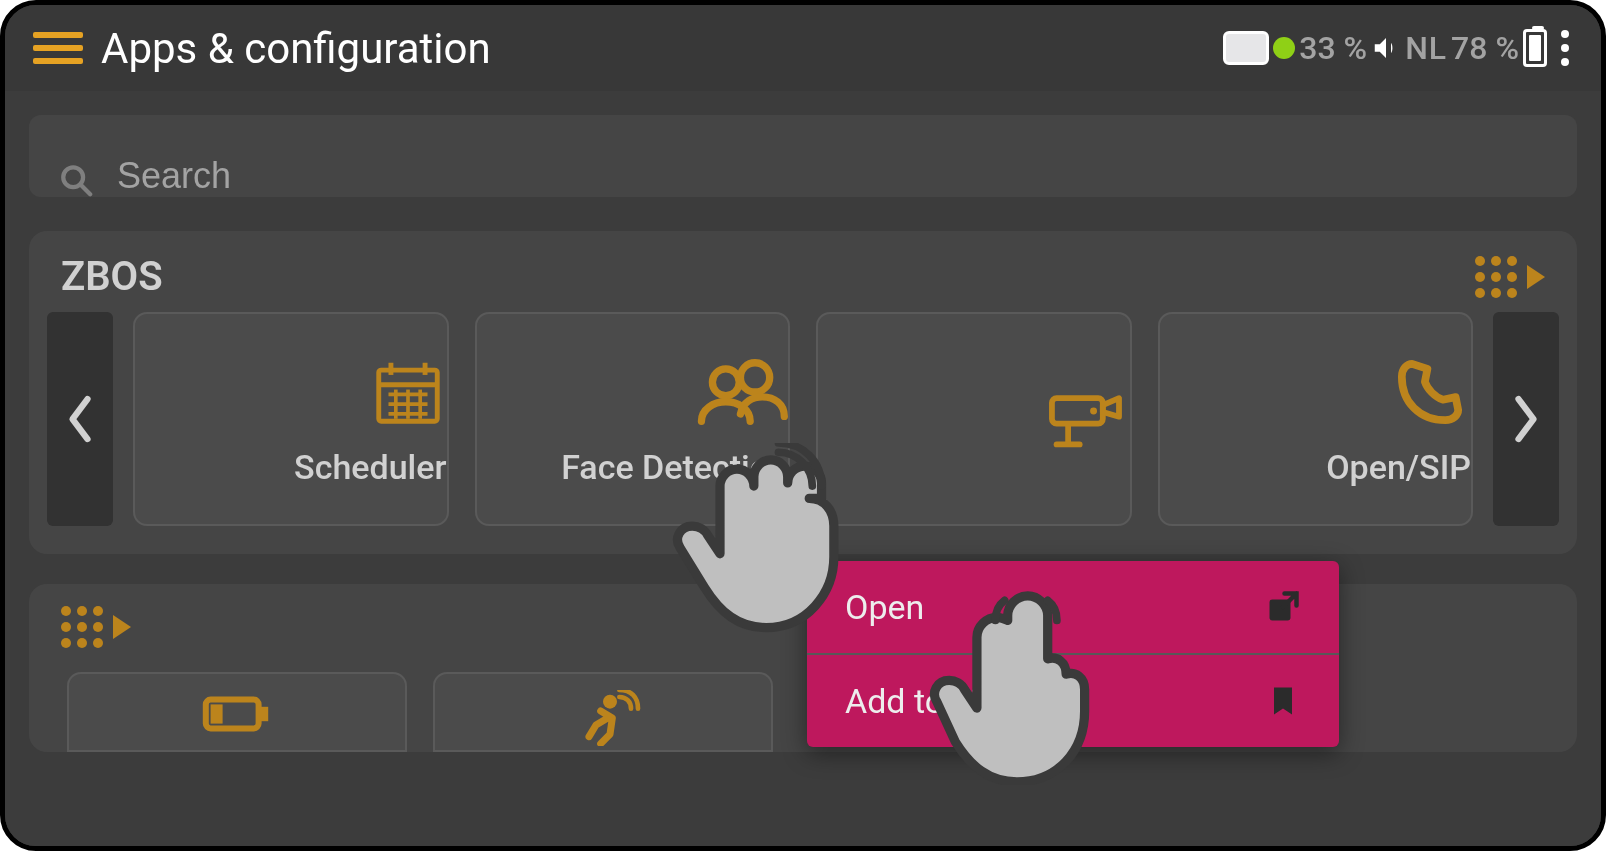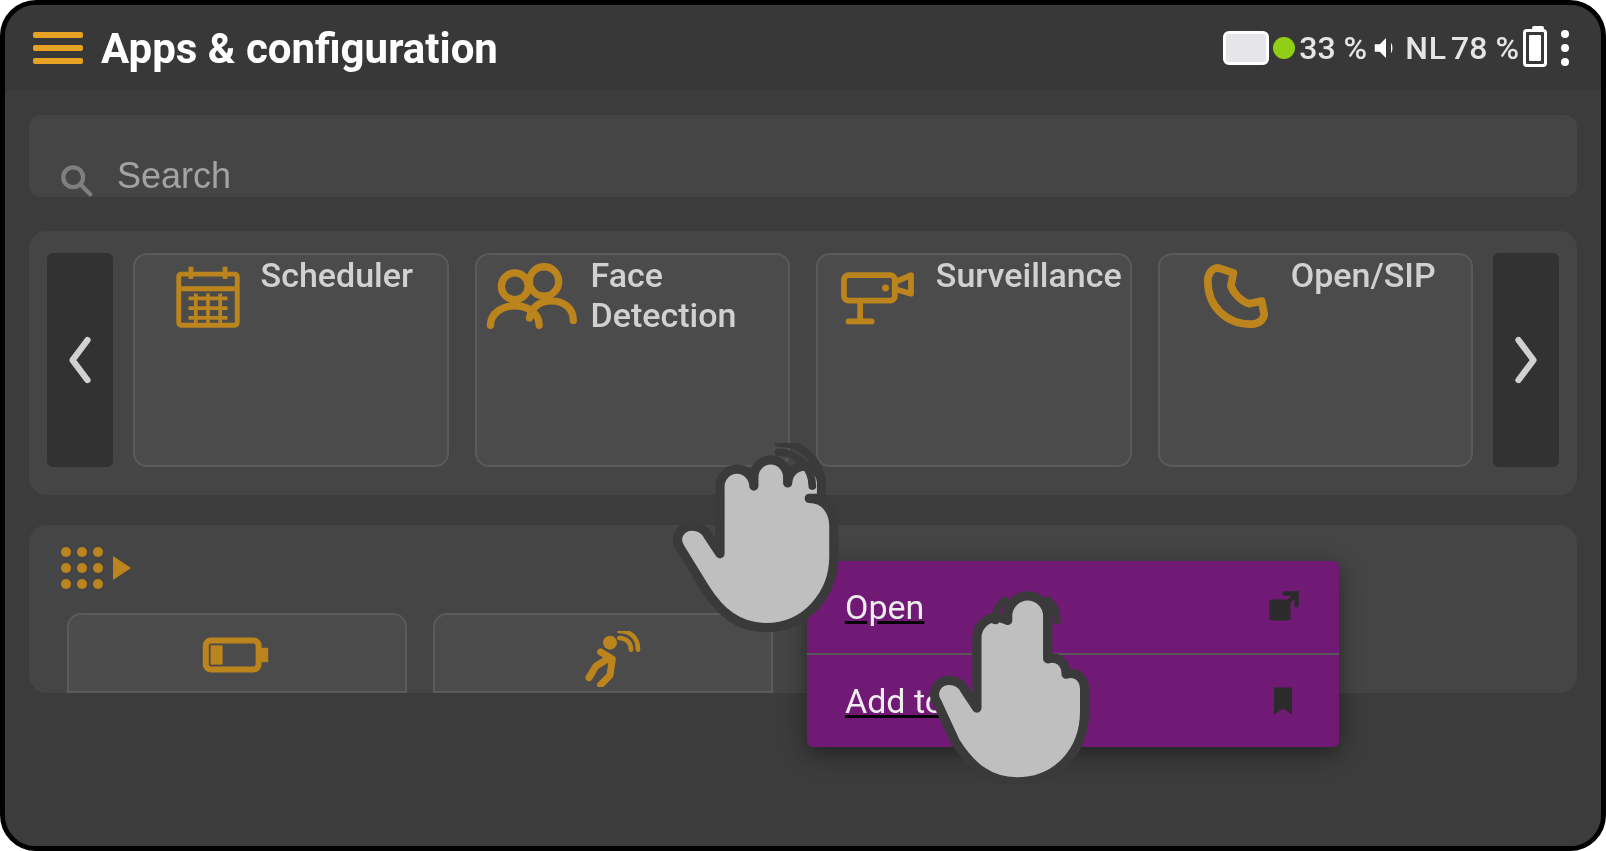--- a/index.html
+++ b/index.html
@@ -32,23 +32,23 @@
     width: 50px; height: 40px;
     display: flex; flex-direction: column; justify-content: space-between;
     padding: 4px 0;
     cursor: pointer;
   }
   .hamburger span {
     display: block; height: 6px; width: 100%;
     background: #e6a223; border-radius: 2px;
   }
   .title {
-    color: #fff; font-size: 42px; font-weight: 700; flex: 1;
-  }
-  .status-area { display: flex; align-items: center; gap: 4px; color: #e5e5e5; font-size: 32px; font-weight: 500; margin-left: 12px;}
+    color: #fff; font-size: 42px; font-weight: 400; flex: 1;
+  }
+  .status-area { display: flex; align-items: center; gap: 4px; color: #a3a3a3; font-size: 32px; font-weight: 500; margin-left: 12px;}
   .icon-screen {
     width: 46px; height: 34px; border: 3px solid #fff; border-radius: 6px;
     position: relative; background: #e6e6e8;
   }
   .icon-screen::after {
     content: ""; position: absolute; right: -6px; top: 8px; width: 4px; height: 18px;
   }
   .dot-green { width: 22px; height: 22px; border-radius: 50%; background: #8fd016; }
   .speaker-icon { width: 30px; height: 30px; }
   .lang { font-size: 32px; letter-spacing: 1px; text-align: right; }
@@ -106,34 +106,33 @@
   .carousel { display:flex; align-items:stretch; gap:0; }
   .nav-btn {
     width: 66px; background:#3d3d3d; display:flex; align-items:center; justify-content:center;
     cursor:pointer; border-radius:6px;
   }
   .nav-btn svg { width:34px; height:50px; }
   .tiles { flex:1; display:flex; gap:26px; padding: 0 20px; }
   .tile {
     flex:1; background:#5c5c5c; border:2px solid #6e6e6e; border-radius:14px;
     height: 214px;
-    display:flex; align-items:flex-start; justify-content:center;
+    display:flex; flex-direction:column; align-items:flex-end; justify-content:center;
     gap: 14px; cursor:pointer;
   }
   .tile .ticon { height: 82px; display:flex; align-items:center; justify-content:center; }
   .tile .tlabel { color:#fff; font-size:34px; font-weight:500; }
 
   
   .context-menu {
     position:absolute; left: 802px; top: 556px;
-    width: 532px; background:#701a75; border-radius:6px;
+    width: 532px; background:#be185d; border-radius:6px;
     box-shadow: 0 6px 24px rgba(0,0,0,0.45);
     overflow:hidden;
     z-index: 20;
-    text-decoration: underline;
   }
   .ctx-item {
     display:flex; align-items:center; justify-content:space-between;
     padding: 26px 38px; color:#ededed; font-size:34px; cursor:pointer;
   }
   .ctx-item + .ctx-item { border-top: 2px solid #585858; }
   .ctx-icon { width:36px; height:36px; }
 
   
   .hand { position:absolute; z-index:30; pointer-events:none; }
@@ -180,20 +179,37 @@
 
     <div class="search-bar">
       <svg class="search-icon" viewBox="0 0 24 24">
         <circle cx="10" cy="10" r="7" stroke="#9b9b9b" stroke-width="3" fill="none"></circle>
         <line x1="15" y1="15" x2="22" y2="22" stroke="#9b9b9b" stroke-width="3" stroke-linecap="round"></line>
       </svg>
       <input class="search-input" placeholder="Search" style="">
     </div>
 
     <div class="section">
+      <div class="section-header">
+        <div class="section-title">ZBOS</div>
+        <div class="grid-toggle">
+          <div class="dots9">
+            <span></span>
+              <span></span>
+              <span></span>
+              <span></span>
+              <span></span>
+              <span></span>
+              <span></span>
+              <span></span>
+              <span></span>
+          </div>
+          <div class="tri-right"></div>
+        </div>
+      </div>
 
       <div class="carousel">
         <div class="nav-btn">
           <svg viewBox="0 0 24 40">
             <polyline points="18,4 6,20 18,36" fill="none" stroke="#fff" stroke-width="5" stroke-linecap="round" stroke-linejoin="round"></polyline>
           </svg>
         </div>
 
         <div class="tiles">
           <div class="tile">
@@ -231,21 +247,20 @@
           <div class="tile">
             <div class="ticon">
               <svg viewBox="0 0 80 64" width="96" height="74">
                 <rect x="14" y="14" width="44" height="22" rx="4" fill="none" stroke="#e6a223" stroke-width="5"></rect>
                 <polygon points="58,20 72,14 72,30 58,26" fill="none" stroke="#e6a223" stroke-width="5" stroke-linejoin="round"></polygon>
                 <line x1="28" y1="36" x2="28" y2="54" stroke="#e6a223" stroke-width="5"></line>
                 <line x1="18" y1="54" x2="38" y2="54" stroke="#e6a223" stroke-width="5" stroke-linecap="round"></line>
                 <circle cx="50" cy="25" r="3" fill="#e6a223"></circle>
               </svg>
             </div>
-            <div class="tlabel">Surveillance</div>
           </div>
 
           <div class="tile">
             <div class="ticon">
               <svg viewBox="0 0 64 64" width="82" height="82">
                 <path d="M18 10c-4 0-8 4-8 10 0 20 14 34 34 34 6 0 10-4 10-8l-2-10-10 2c-6-2-12-8-14-14l2-10-12-4z" fill="none" stroke="#e6a223" stroke-width="6" stroke-linejoin="round" stroke-linecap="round"></path>
               </svg>
             </div>
             <div class="tlabel">Open/SIP</div>
           </div>

